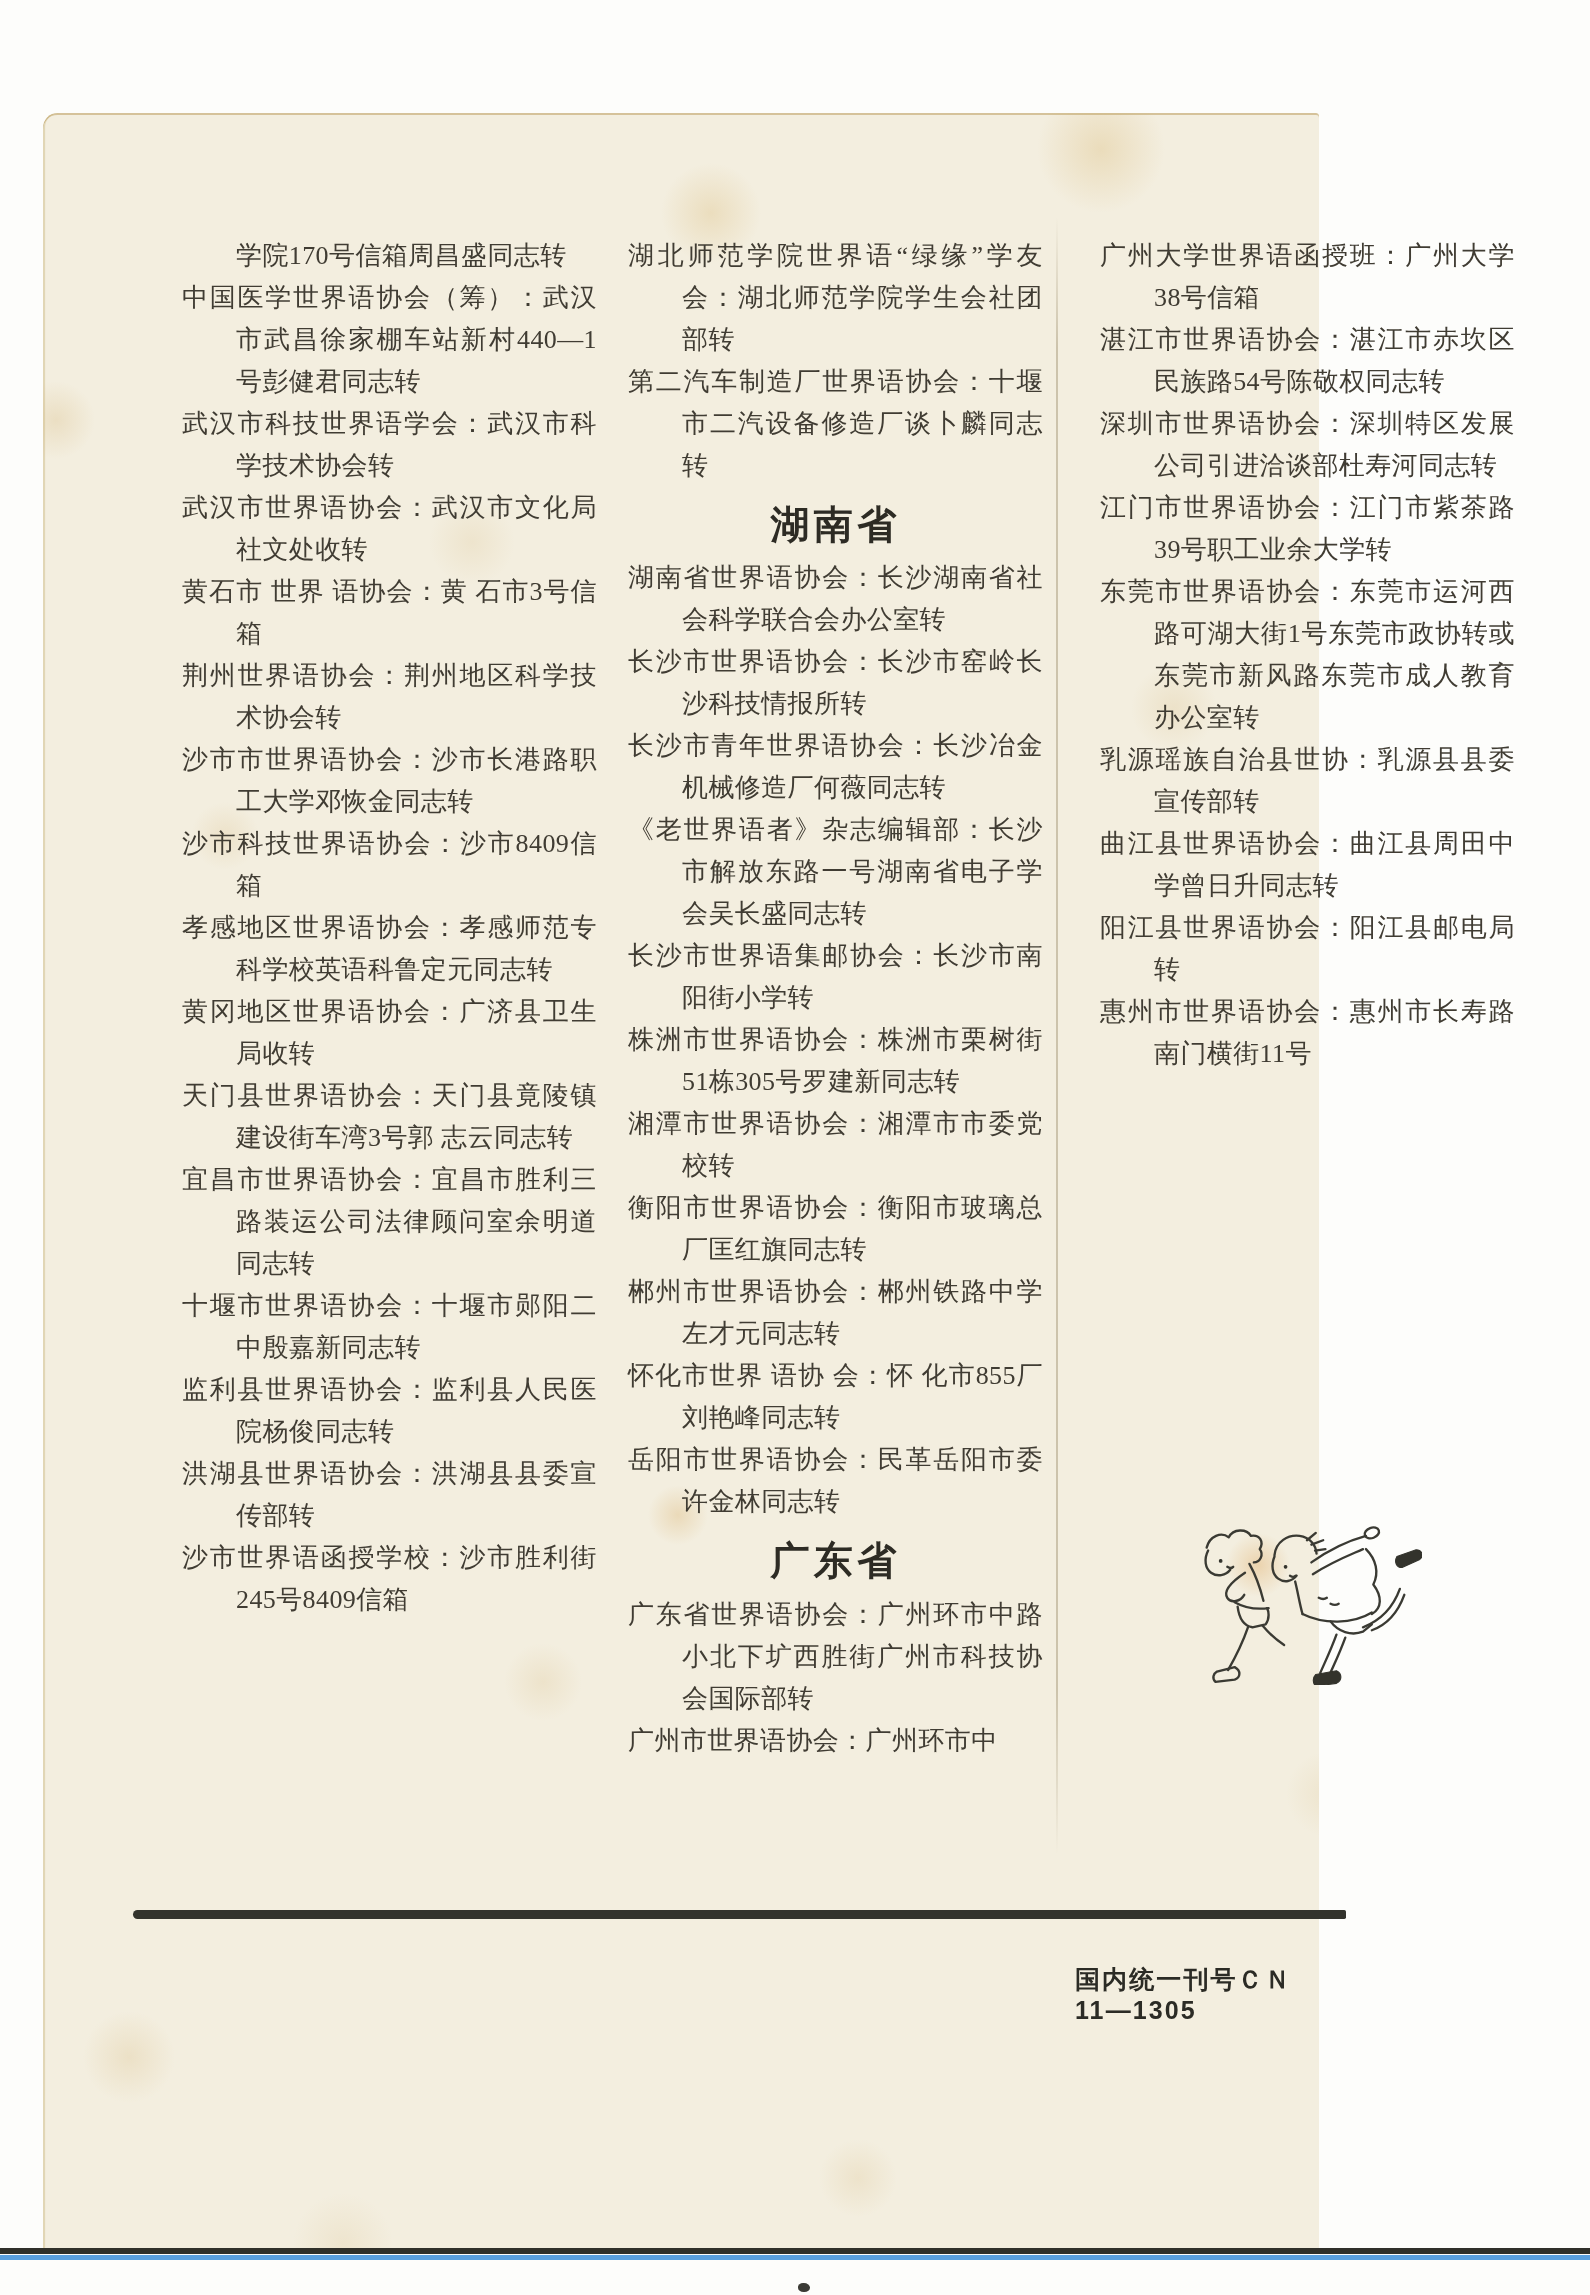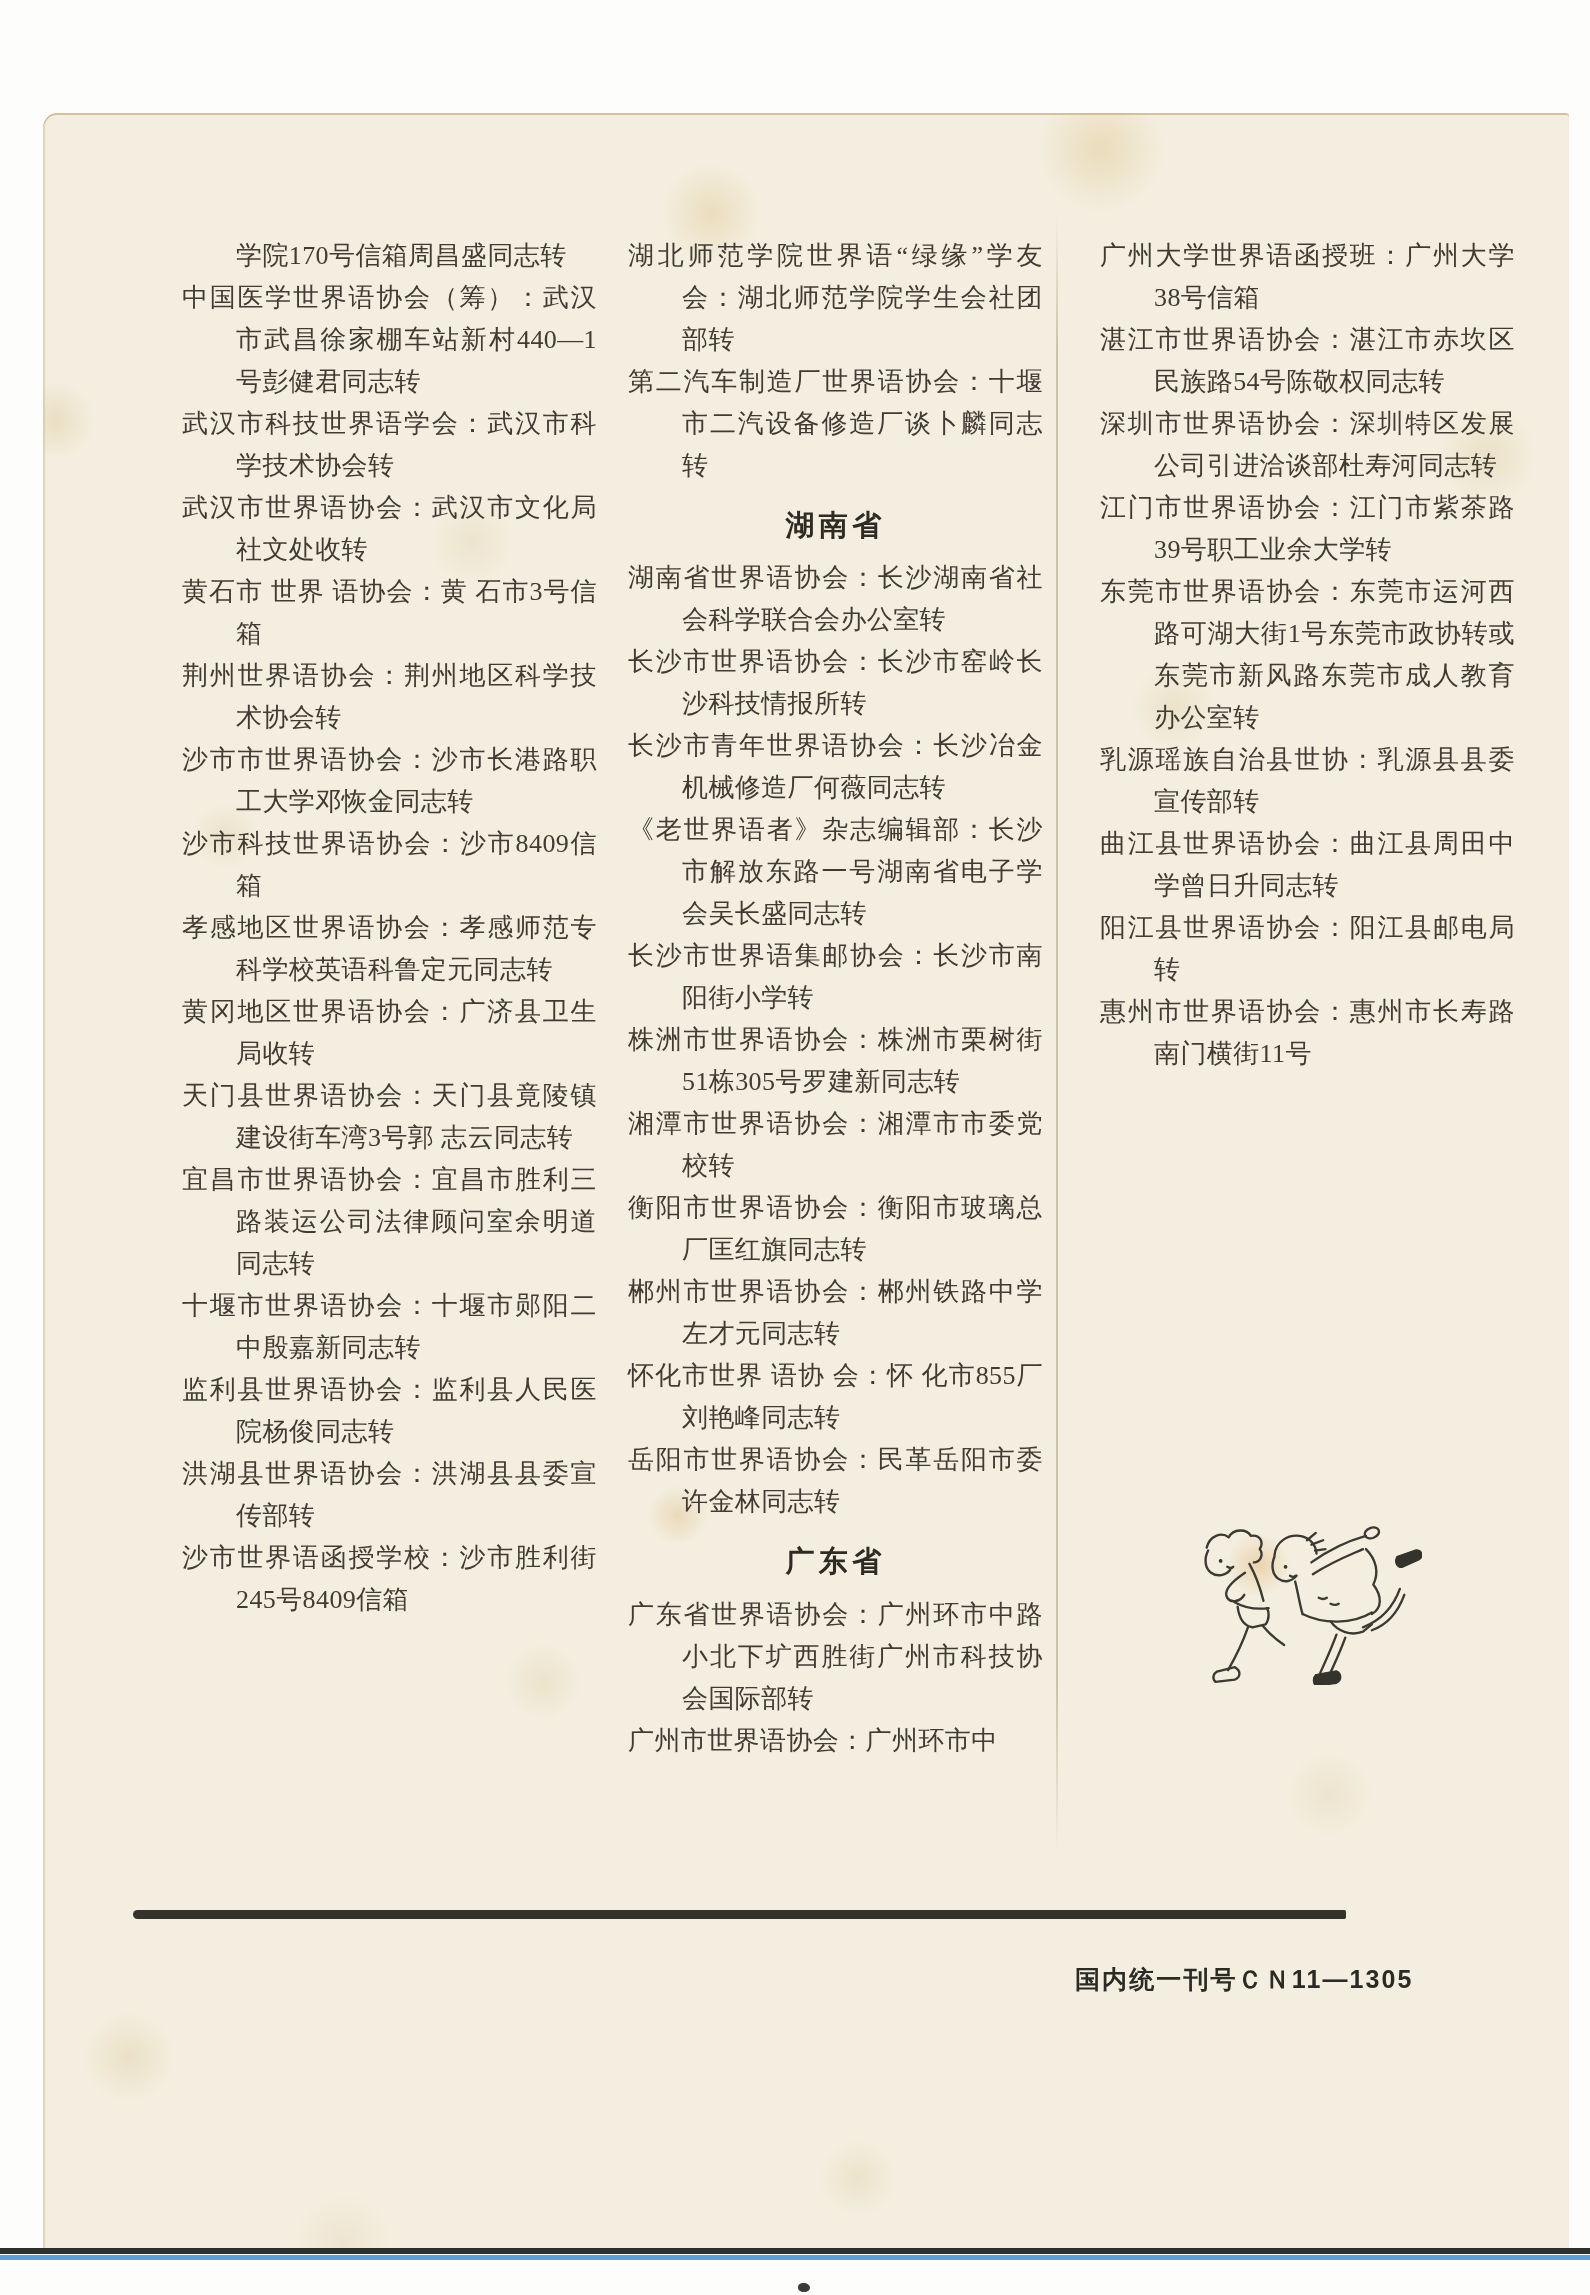--- a/index.html
+++ b/index.html
@@ -4,21 +4,21 @@
 <style>
   html, body { margin:0; padding:0; }
   body {
     width:1591px; height:2295px; position:relative; overflow:hidden;
     background:#fdfdfb;
     font-family:"Liberation Serif","DejaVu Serif",serif;
   }
   .scan { position:absolute; inset:0; }
   
   .page {
-    position:absolute; left:43px; top:113px; width:1526px; height:2135px;
+    position:absolute; left:43px; top:113px; width:1276px; height:2135px;
     background:
       radial-gradient(circle at 668px 100px,  rgba(214,178,104,0.28), rgba(214,178,104,0) 50px),
       radial-gradient(circle at 1058px 36px,  rgba(214,178,104,0.30), rgba(214,178,104,0) 64px),
       radial-gradient(circle at 429px 429px,  rgba(210,176,110,0.16), rgba(210,176,110,0) 43px),
       radial-gradient(circle at 13px 307px,   rgba(210,176,110,0.25), rgba(210,176,110,0) 39px),
       radial-gradient(circle at 182px 723px, rgba(210,176,110,0.20), rgba(210,176,110,0) 34px),
       radial-gradient(circle at 635px 1402px, rgba(214,170,96,0.30),  rgba(214,170,96,0) 30px),
       radial-gradient(circle at 500px 1569px, rgba(210,176,110,0.18), rgba(210,176,110,0) 39px),
       radial-gradient(circle at 1131px 595px, rgba(210,176,110,0.20), rgba(210,176,110,0) 43px),
       radial-gradient(circle at 1444px 343px, rgba(210,176,110,0.22), rgba(210,176,110,0) 50px),
@@ -44,21 +44,21 @@
   .col2 { left:585px; }
   .col3 { left:1057px; }
   p.entry {
     margin:0; font-size:26px; line-height:42px; letter-spacing:0.4px;
     color:#403c33; text-align:justify; text-align-last:left;
     padding-left:54px; text-indent:-54px;
   }
   p.entry.cont { text-indent:0; }
   p.entry.header {
     font-family:"Liberation Sans","DejaVu Sans",sans-serif;
-    font-weight:bold; font-size:29px; color:#2d2b24;
+    font-weight:bold; font-size:39px; color:#2d2b24;
     text-align:center; text-align-last:center;
     padding-left:0; text-indent:0; letter-spacing:4.3px;
     margin:17px 0 11.4px;
   }
   
   .rule {
     position:absolute; left:90px; top:1797px; width:1213px; height:9.3px;
     background:#33332c; border-radius:5.7px 2.1px 2.1px 5.7px;
   }
   .imprint {

